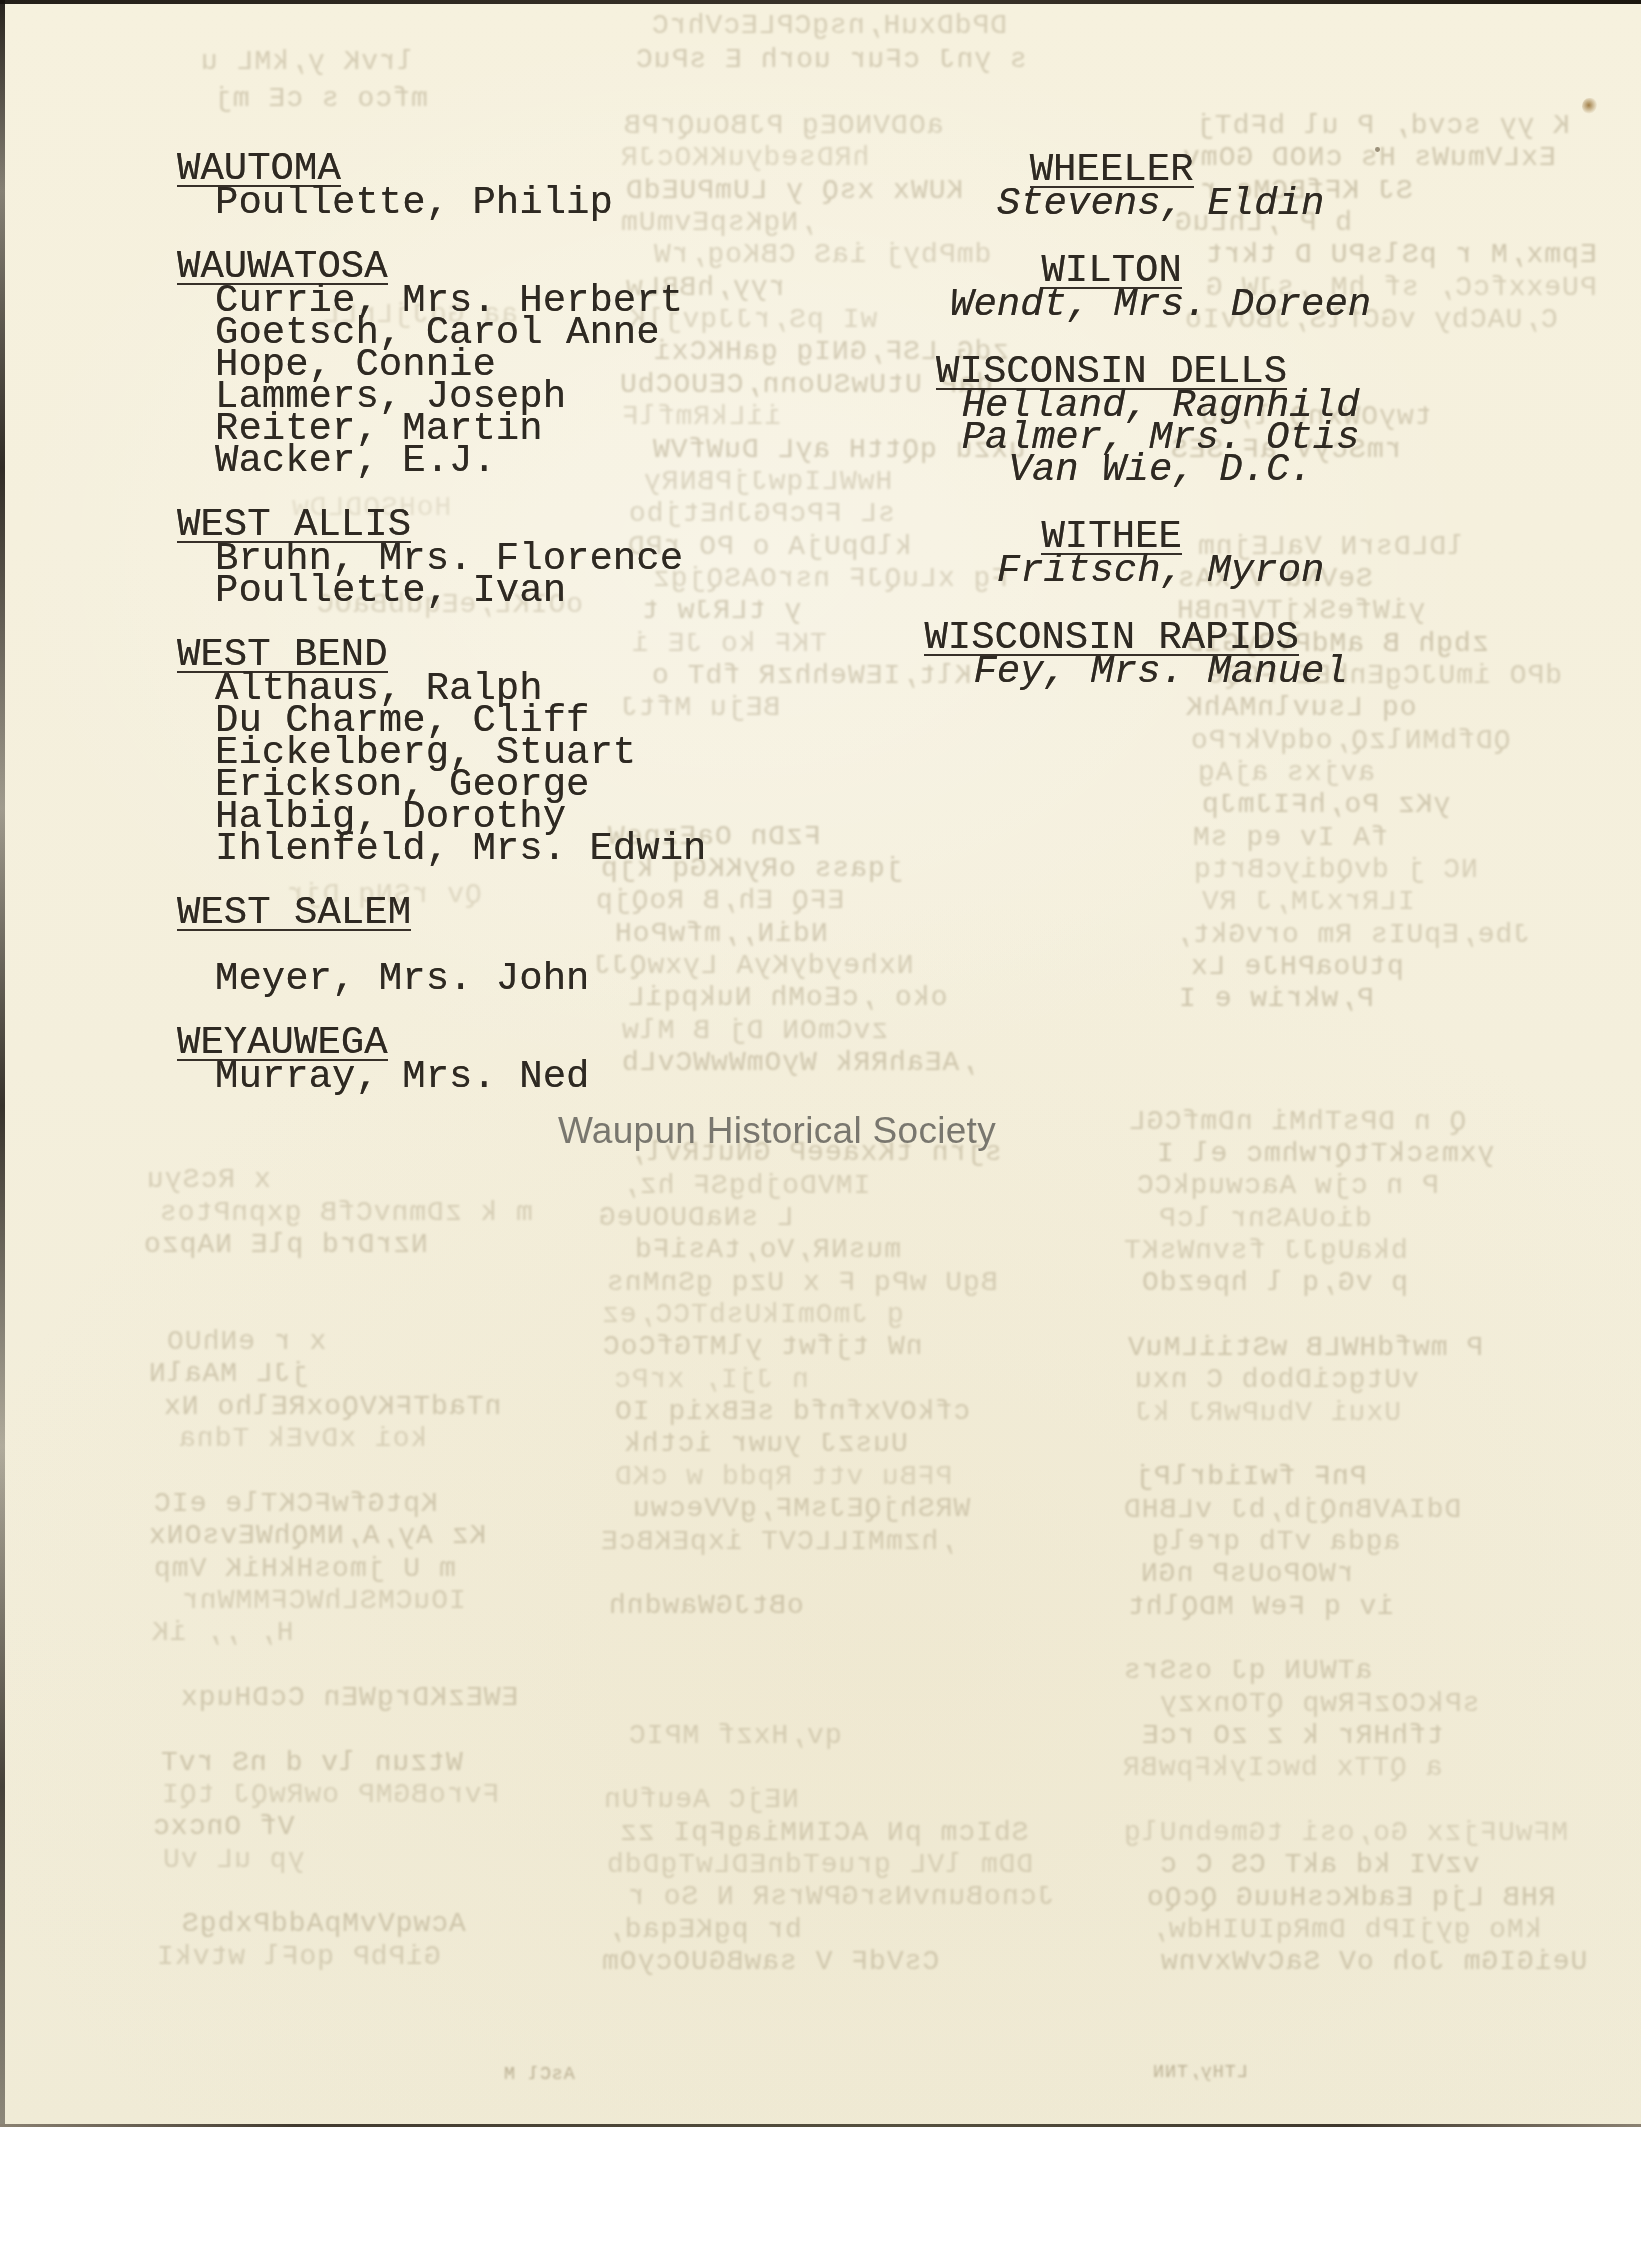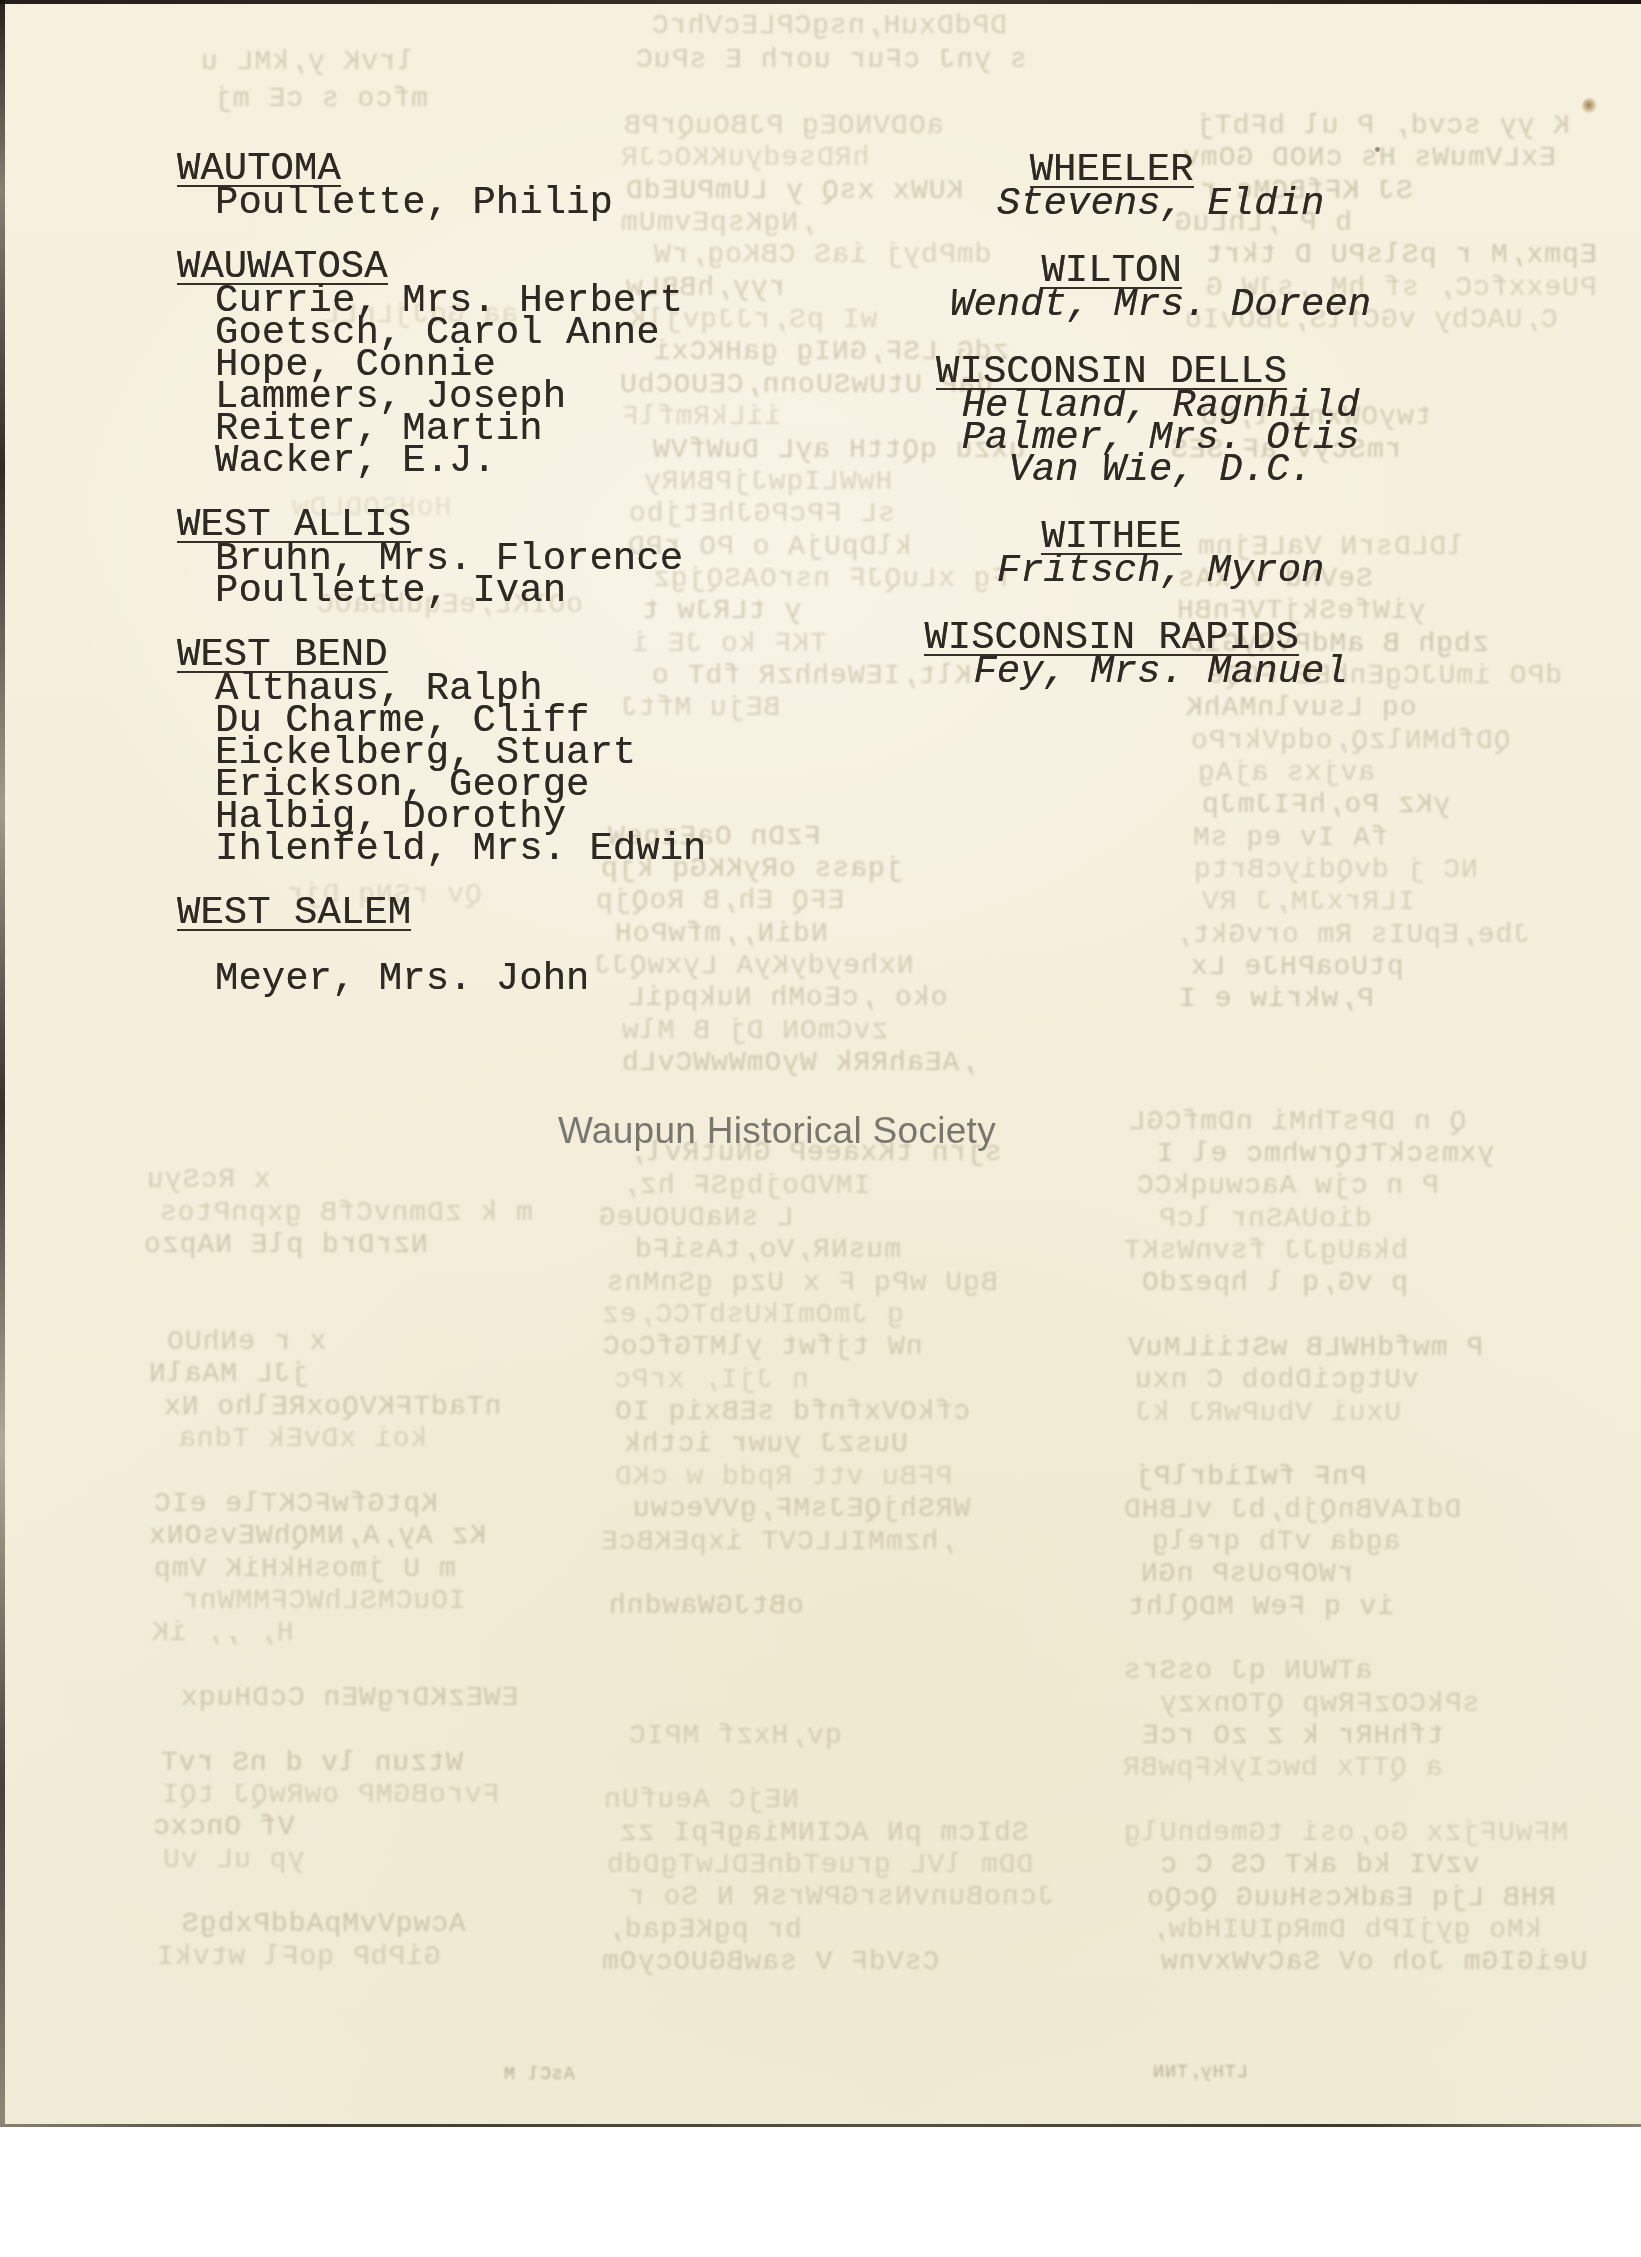--- a/index.html
+++ b/index.html
@@ -214,20 +214,24 @@
           <div class="member">Eickelberg, Stuart</div>
           <div class="member">Erickson, George</div>
           <div class="member">Halbig, Dorothy</div>
           <div class="member">Ihlenfeld, Mrs. Edwin</div>
         </div>
         <div class="section">
           <div class="town"><span>WEST SALEM</span></div>
           <div class="blank"></div>
           <div class="member">Meyer, Mrs. John</div>
         </div>
+        <div class="section">
+          <div class="town"><span>WEYAUWEGA</span></div>
+          <div class="member">Murray, Mrs. Ned</div>
+        </div>
       </div>
     <div class="col col-right">
         <div class="section">
           <div class="town"><span>WHEELER</span></div>
           <div class="member">Stevens, Eldin</div>
         </div>
         <div class="section">
           <div class="town"><span>WILTON</span></div>
           <div class="member">Wendt, Mrs. Doreen</div>
         </div>

